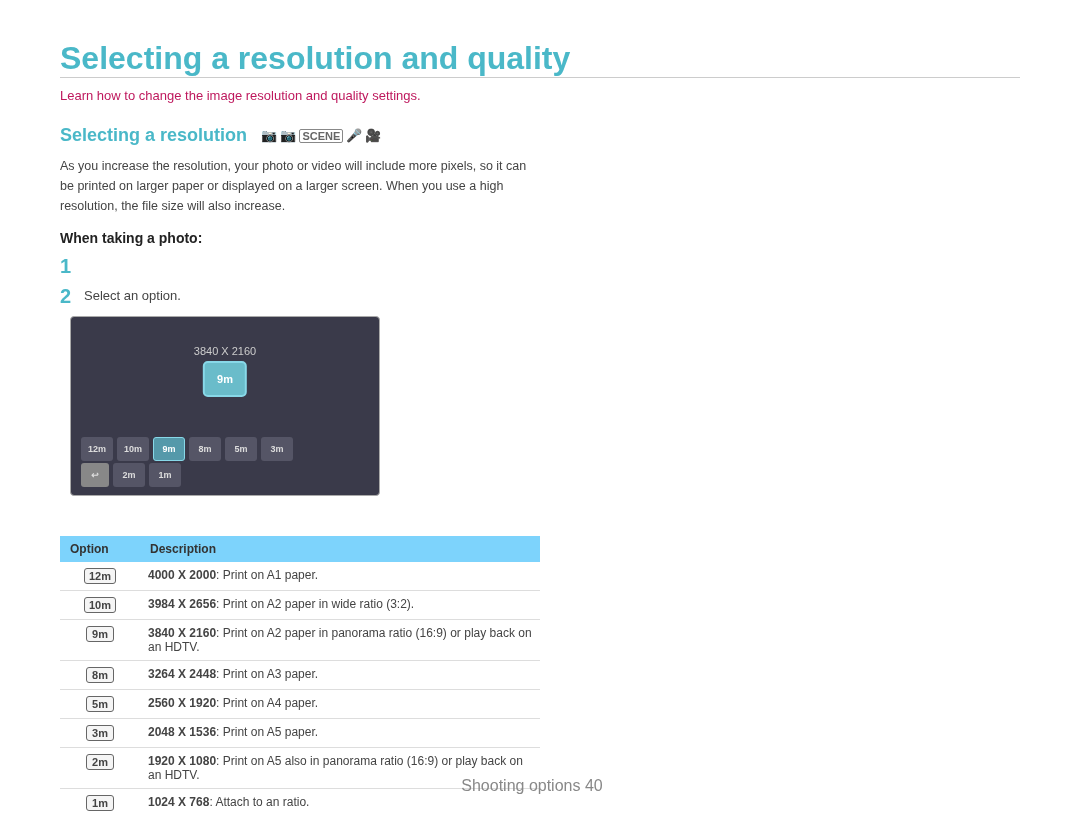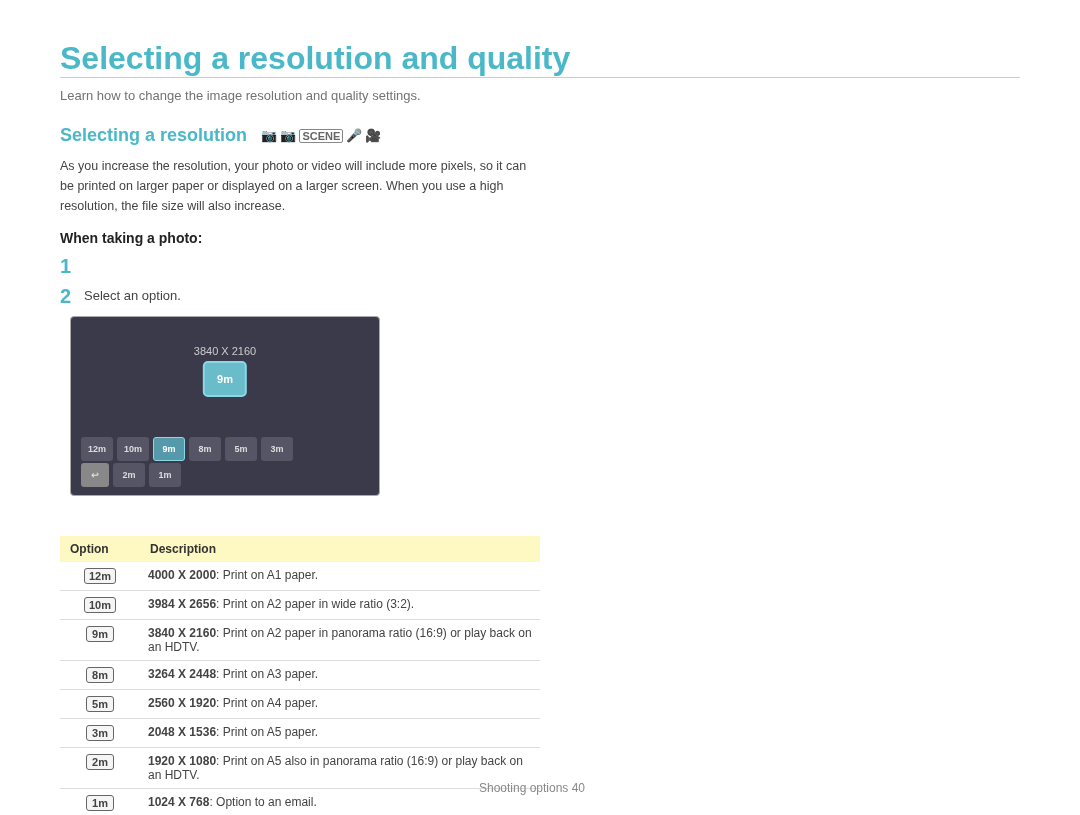--- a/index.html
+++ b/index.html
@@ -19,21 +19,21 @@
     }
     .page-title {
       font-size: 32px;
       font-weight: bold;
       color: #4ab8c8;
       border-bottom: 1px solid #cccccc;
       margin-bottom: 10px;
     }
     .subtitle {
       font-size: 13px;
-      color: #737373;
+      color: #be185d;
       margin-bottom: 22px;
     }
     .content-area {
       display: flex;
       gap: 40px;
       flex-direction: column;
     }
     .left-col {
       flex: 1;
       max-width: 480px;
@@ -177,21 +177,21 @@
     .prev-icon.back {
       background: #888;
       width: 28px;
     }
     
     .res-table {
       width: 100%;
       border-collapse: collapse;
     }
     .res-table thead tr th {
-      background: #fef9c3;
+      background: #7dd3fc;
       color: #333;
       font-size: 12px;
       font-weight: bold;
       padding: 6px 10px;
       text-align: left;
     }
     .res-table thead tr th:first-child {
       width: 80px;
     }
     .res-table tbody tr {
@@ -222,21 +222,21 @@
     }
     .desc-bold {
       font-weight: bold;
     }
     .footer {
       position: absolute;
       bottom: 20px;
       left: 0;
       right: 16px;
       text-align: center;
-      font-size: 12px;
+      font-size: 16px;
       color: #888;
     }
     .icon-row {
       display: inline-flex;
       gap: 3px;
       align-items: center;
       margin-left: 6px;
     }
   </style>
 </head>
@@ -333,21 +333,21 @@
             <tr>
               <td><span class="res-icon">3m</span></td>
               <td><span class="desc-bold">2048 X 1536</span><span>: Print on A5 paper.</span></td>
             </tr>
             <tr>
               <td><span class="res-icon">2m</span></td>
               <td><span class="desc-bold">1920 X 1080</span><span>: Print on A5 also in panorama ratio (16:9) or play back on an HDTV.</span></td>
             </tr>
             <tr>
               <td><span class="res-icon">1m</span></td>
-              <td><span class="desc-bold">1024 X 768</span><span>: Option to an email.</span></td>
+              <td><span class="desc-bold">1024 X 768</span><span>: Attach to an ratio.</span></td>
             </tr>
           </tbody>
       </table>
     </div>
   </div>
 
   <div class="footer">Shooting options  40</div>
 </div>
 
 </body></html>

